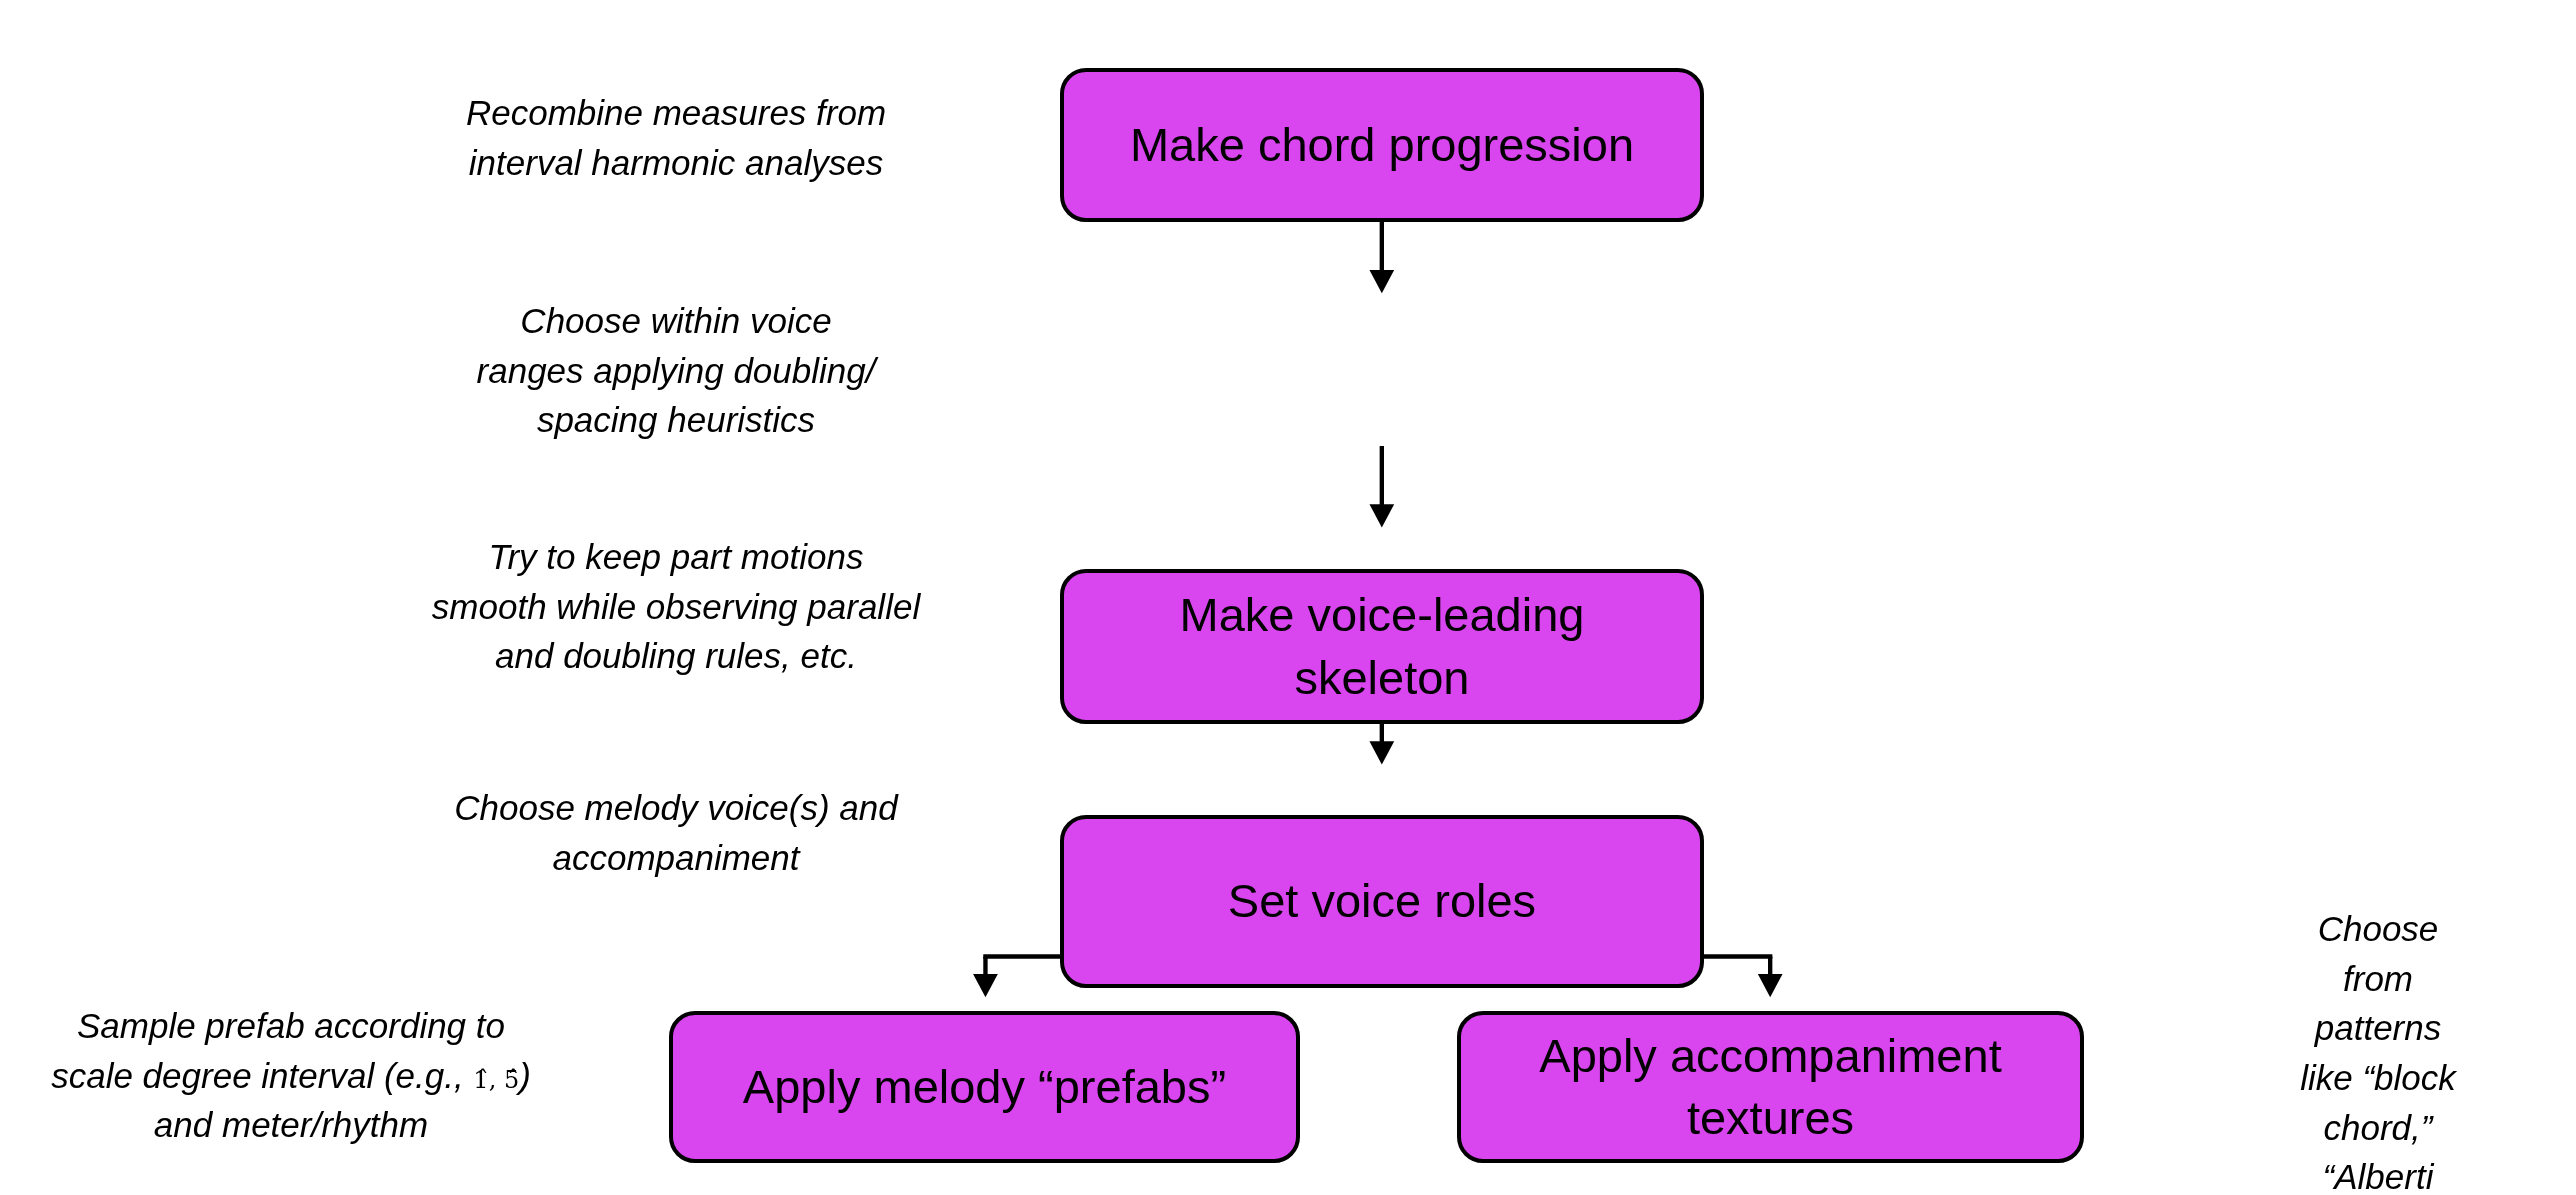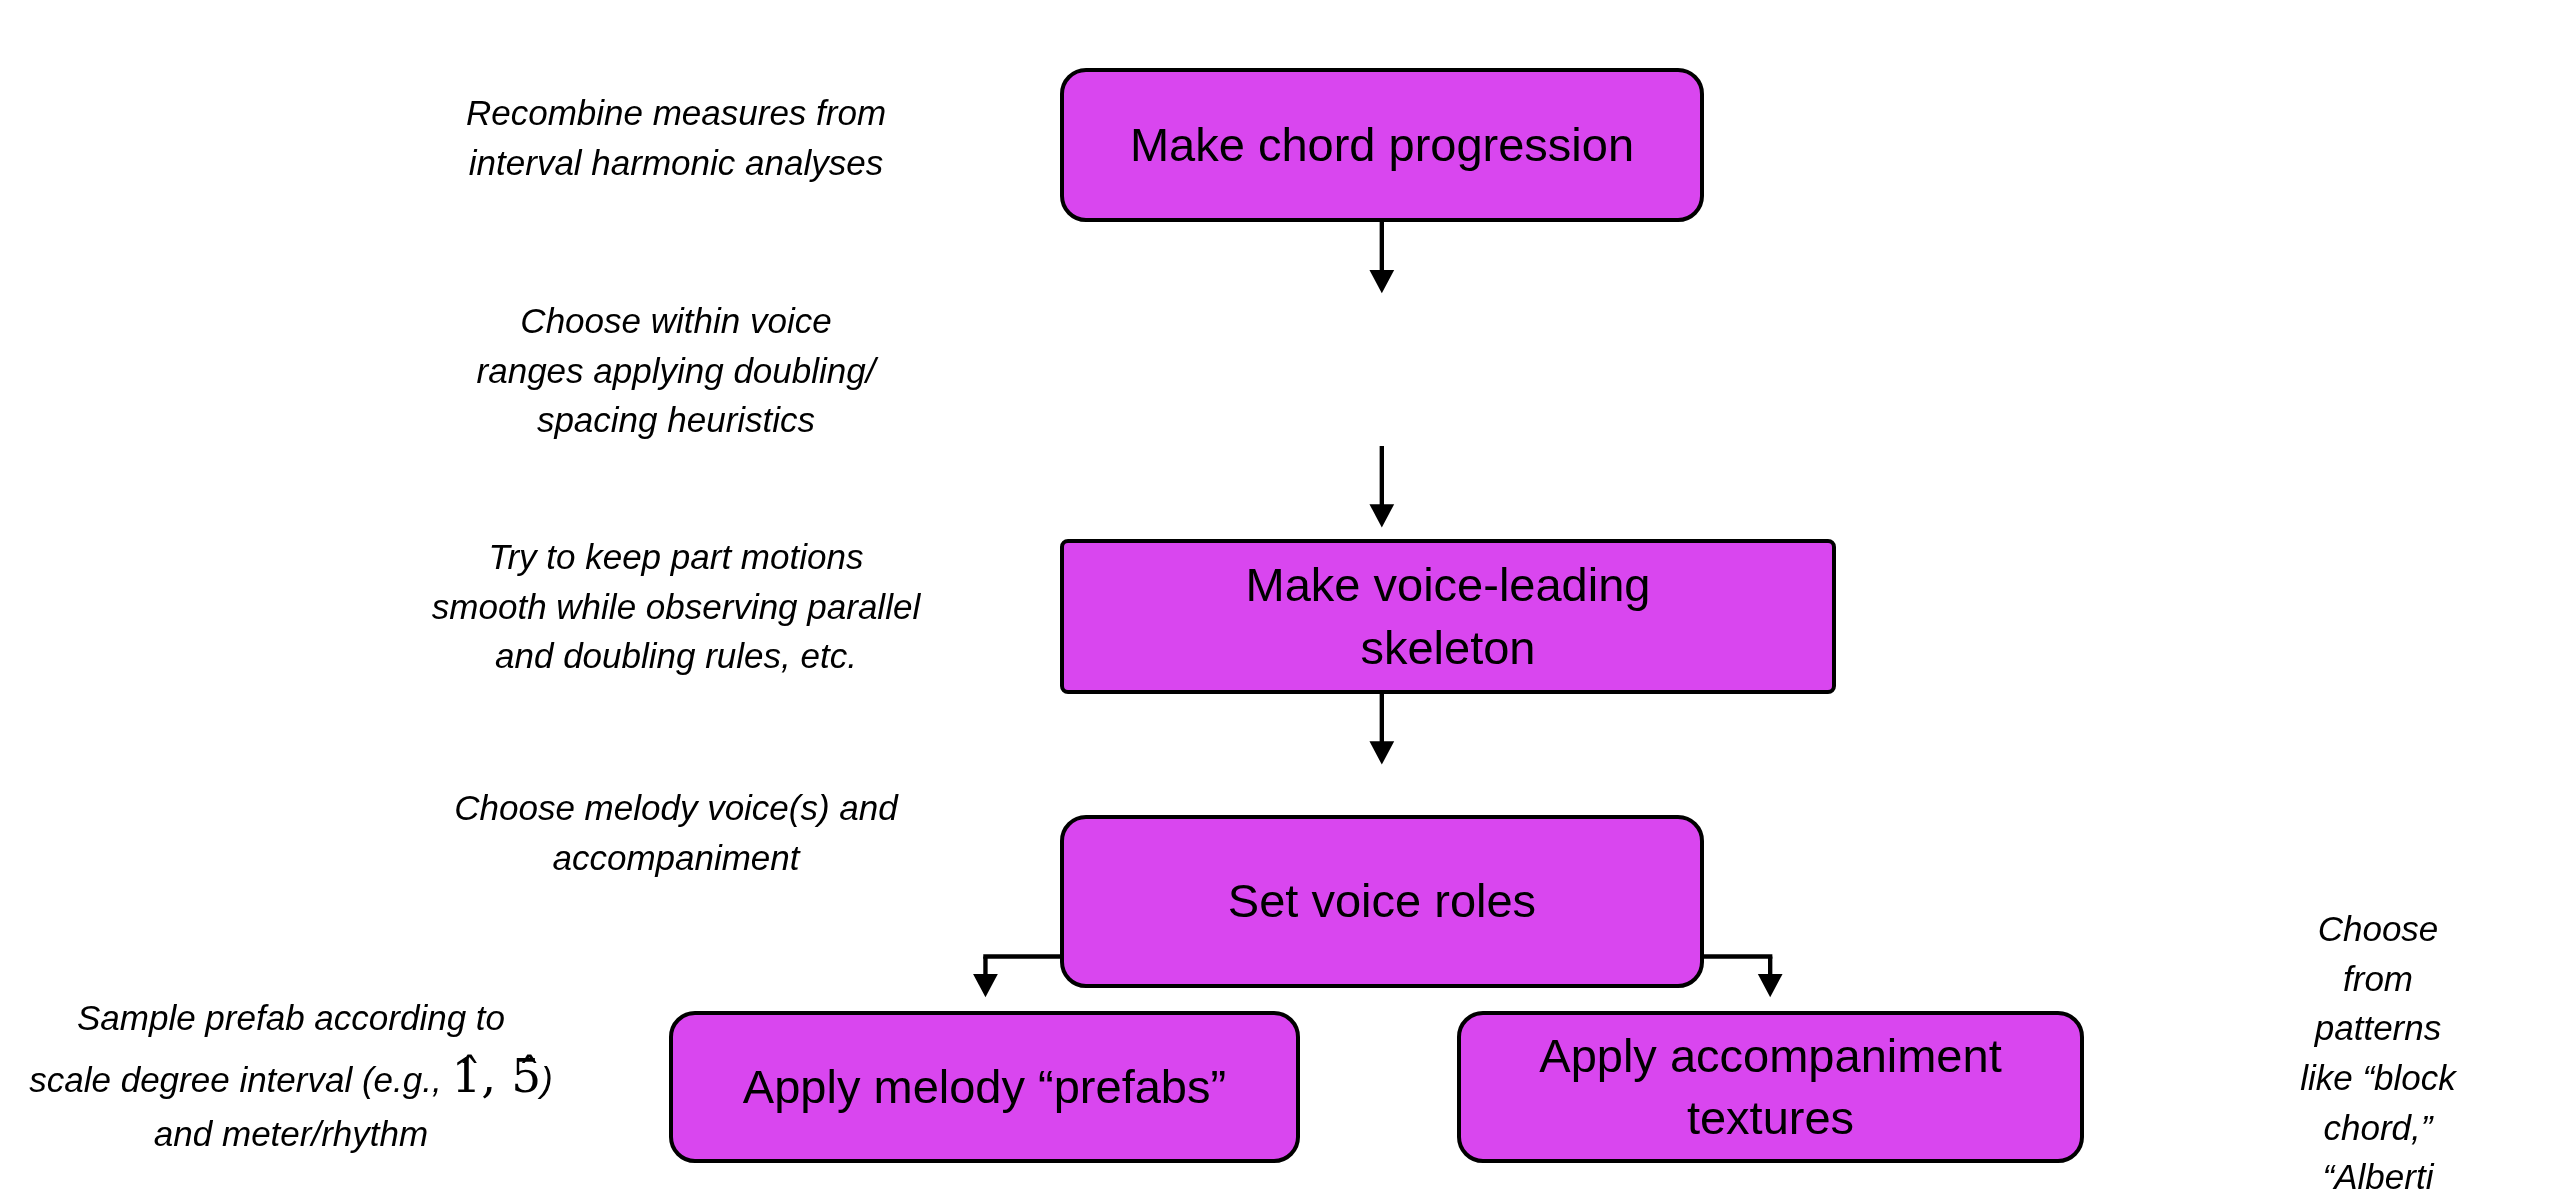--- a/index.html
+++ b/index.html
@@ -43,21 +43,21 @@
     transform: translate(-50%, -50%);
     font-style: italic;
     font-size: 35px;
     line-height: 1.42;
     text-align: center;
     white-space: pre-line;
   }
   .scale-degrees {
     font-style: normal;
     font-family: "DejaVu Serif", "Liberation Serif", serif;
-    font-size: 47px;
+    font-size: 24px;
   }
 </style>
 </head>
 <body>
 
 <div id="canvas">
 
   <svg id="arrows" viewBox="0 0 3542 1644" xmlns="http://www.w3.org/2000/svg">
     <g>
       <path d="M1900 289 V375" stroke="#000" stroke-width="6" fill="none"></path>
@@ -77,21 +77,21 @@
       <path d="M1355 1315 V1343" stroke="#000" stroke-width="6" fill="none"></path>
       <polygon points="1338,1339 1372,1339 1355,1371" fill="#000"></polygon>
       <path d="M2434 1315 V1343" stroke="#000" stroke-width="6" fill="none"></path>
       <polygon points="2417,1339 2451,1339 2434,1371" fill="#000"></polygon>
     </g>
   </svg>
 
   <div class="node" style="left:1060px; top:56px;  width:644px; height:154px;">Make chord progression</div>
 
 
-  <div class="node" style="left:1060px; top:527px; width:776px; height:155px;border-radius:8px;">Make voice-leading
+  <div class="node" style="left:1060px; top:557px; width:644px; height:155px;">Make voice-leading
 skeleton</div>
 
   <div class="node" style="left:1060px; top:803px; width:644px; height:173px;text-align:center;">Set voice roles</div>
 
   <div class="node" style="left:669px; top:999px; width:631px; height:152px;">Apply melody “prefabs”</div>
 
   <div class="node" style="left:1457px; top:999px; width:627px; height:152px;">Apply accompaniment
 textures</div>
 
   <div class="note" style="left:676px; top:138px;">Recombine measures from

